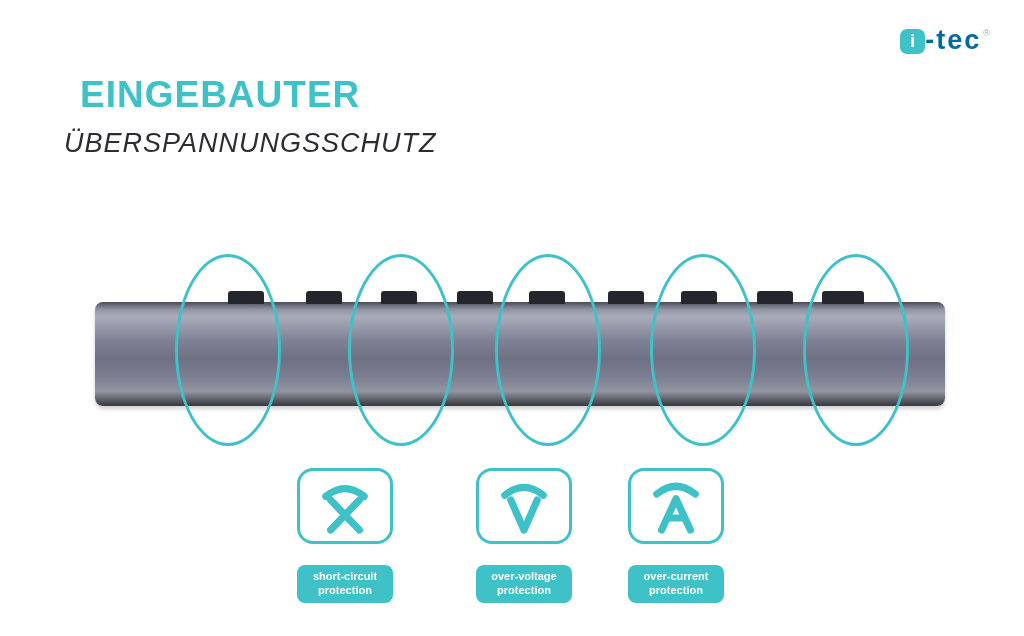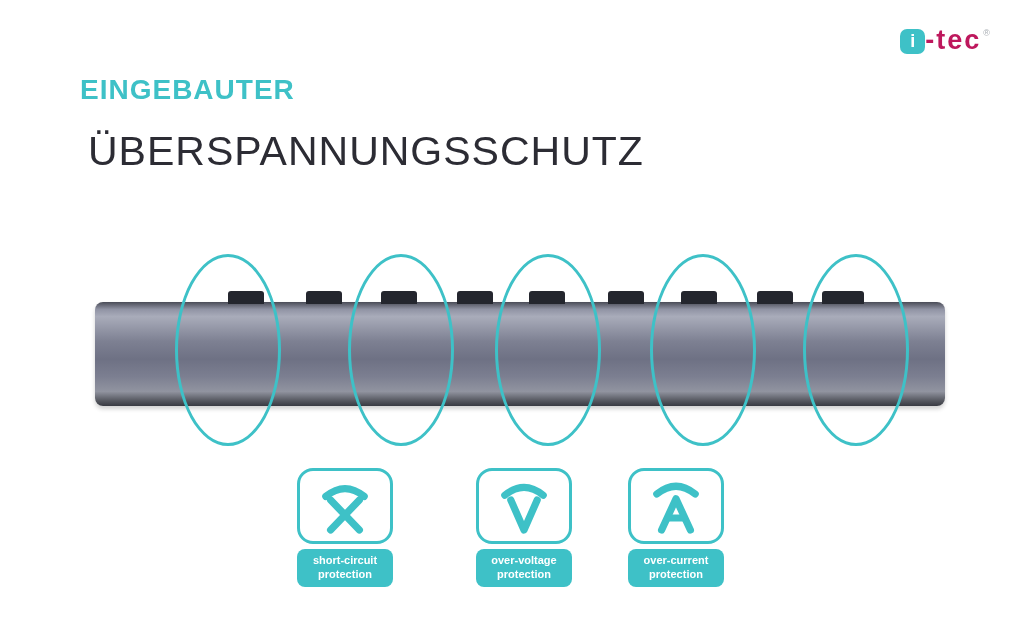--- a/index.html
+++ b/index.html
@@ -7,30 +7,30 @@
     position:relative;width:1024px;height:636px;background:#ffffff;overflow:hidden;
     font-family:"Liberation Sans", sans-serif;
   }
   
   .logo{position:absolute;top:26px;right:34px;display:flex;align-items:flex-start;}
   .logo-square{
     width:25px;height:25px;background:#3ec1c7;border-radius:7px;color:#fff;
     font-weight:bold;display:flex;align-items:center;justify-content:center;
     font-size:18px;margin-top:3px;
   }
-  .logo-rest{color:#be185d;font-size:27px;font-weight:bold;letter-spacing:2px;line-height:1.1;}
+  .logo-rest{color:#0369a1;font-size:27px;font-weight:bold;letter-spacing:2px;line-height:1.1;}
   .logo-reg{color:#a7acb2;font-size:9px;margin-left:2px;margin-top:2px;}
   
   .heading1{
-    position:absolute;left:80px;top:74px;font-size:28px;font-weight:bold;
+    position:absolute;left:80px;top:74px;font-size:37px;font-weight:bold;
     color:#3ec1c7;letter-spacing:1px;text-align:right;
   }
   .heading2{
-    position:absolute;left:88px;top:128px;font-size:41px;font-weight:400;
-    color:#2c2c34;letter-spacing:1px;
+    position:absolute;left:64px;top:128px;font-size:27px;font-weight:400;
+    color:#2c2c34;letter-spacing:1px;font-style:italic;
   }
   
   .device-bar{
     position:absolute;left:95px;top:302px;width:850px;height:104px;border-radius:8px;
     background:linear-gradient(to bottom,
       #4a4c57 0%, #9093a4 7%, #a9acba 14%, #7d8092 38%, #6e7184 55%,
       #7c7f91 72%, #9194a0 86%, #55575f 95%, #383a42 100%);
     box-shadow:0 3px 4px rgba(0,0,0,0.18);
     z-index:1;
   }
@@ -43,21 +43,21 @@
     position:absolute;top:254px;width:100px;height:186px;border:3px solid #3ec1c7;
     border-radius:50%;z-index:2;background:transparent;
   }
   
   .feature{position:absolute;top:468px;width:96px;text-align:center;z-index:3;}
   .feature-card{
     box-sizing:border-box;width:96px;height:76px;border:3px solid #3ec1c7;
     border-radius:16px;background:#fff;display:flex;align-items:center;justify-content:center;
   }
   .feature-label{
-    margin-top:5px;background:#3ec1c7;border-radius:8px;padding:5px 2px;
+    margin-top:21px;background:#3ec1c7;border-radius:8px;padding:5px 2px;
     color:#fff;font-size:11px;font-weight:bold;line-height:1.25;
   }
   .feature-label span{display:block;}
 </style>
 </head>
 <body>
 
 <div class="page">
 
   <div class="logo">

